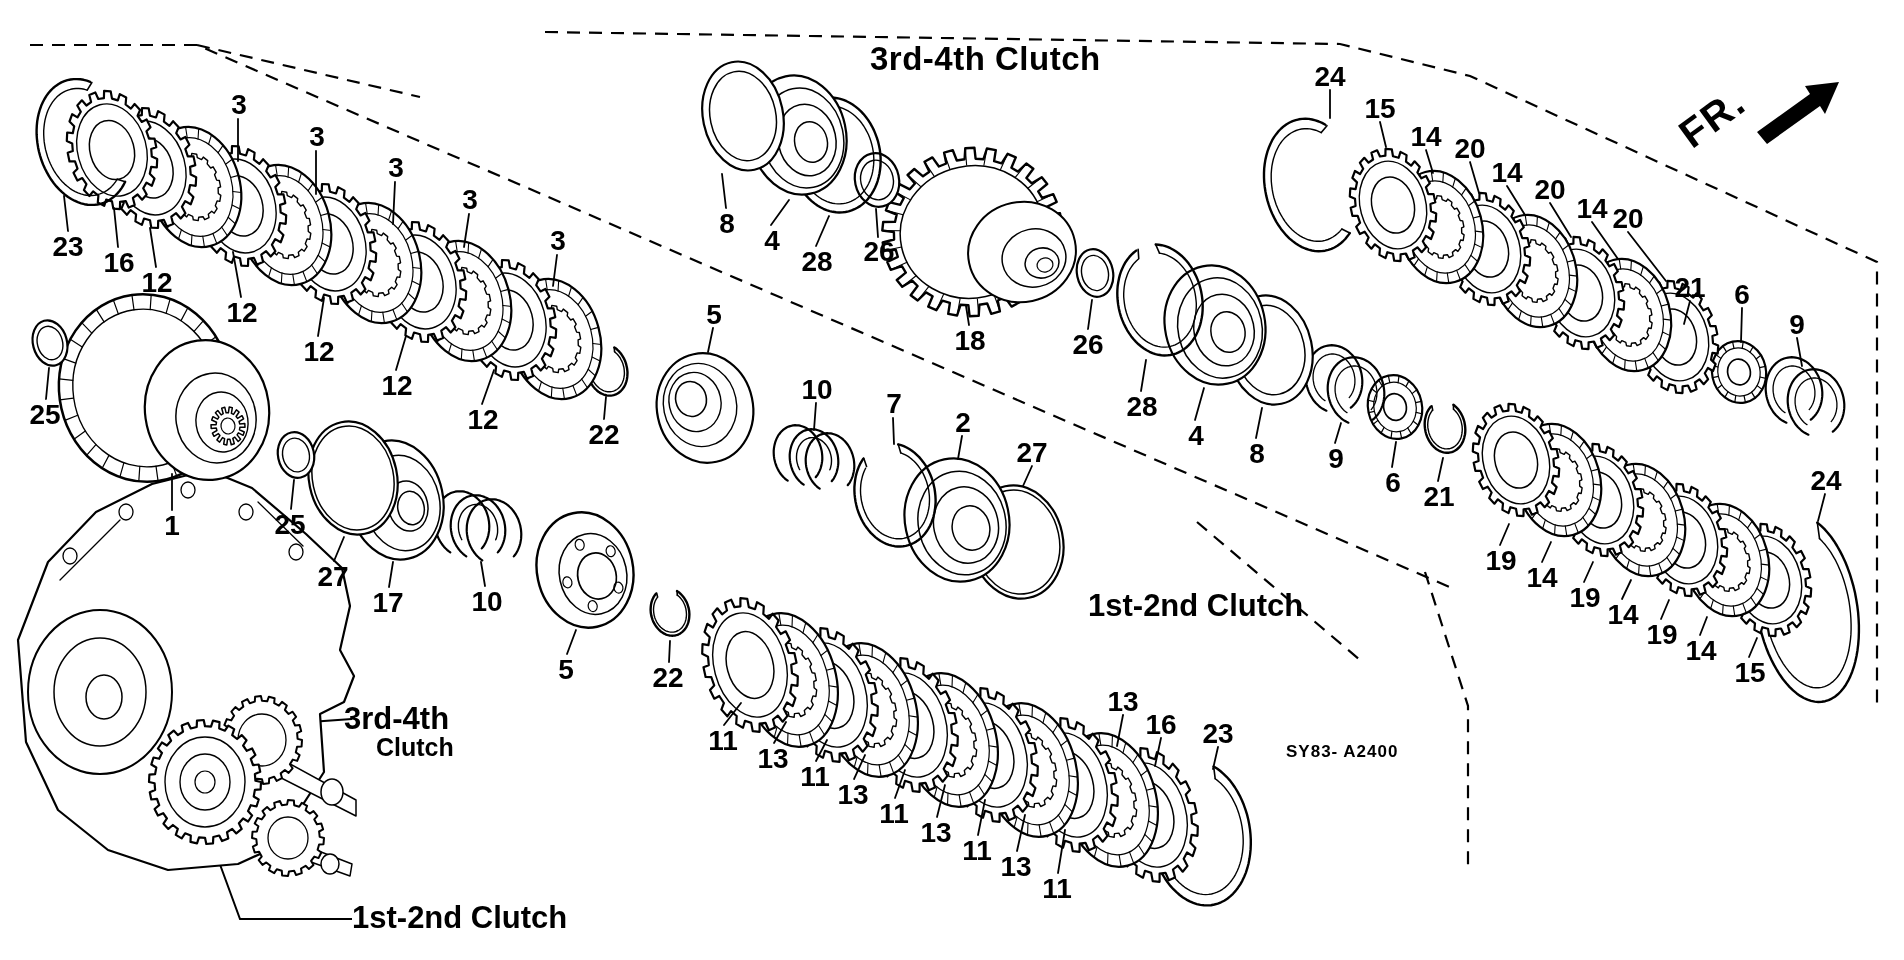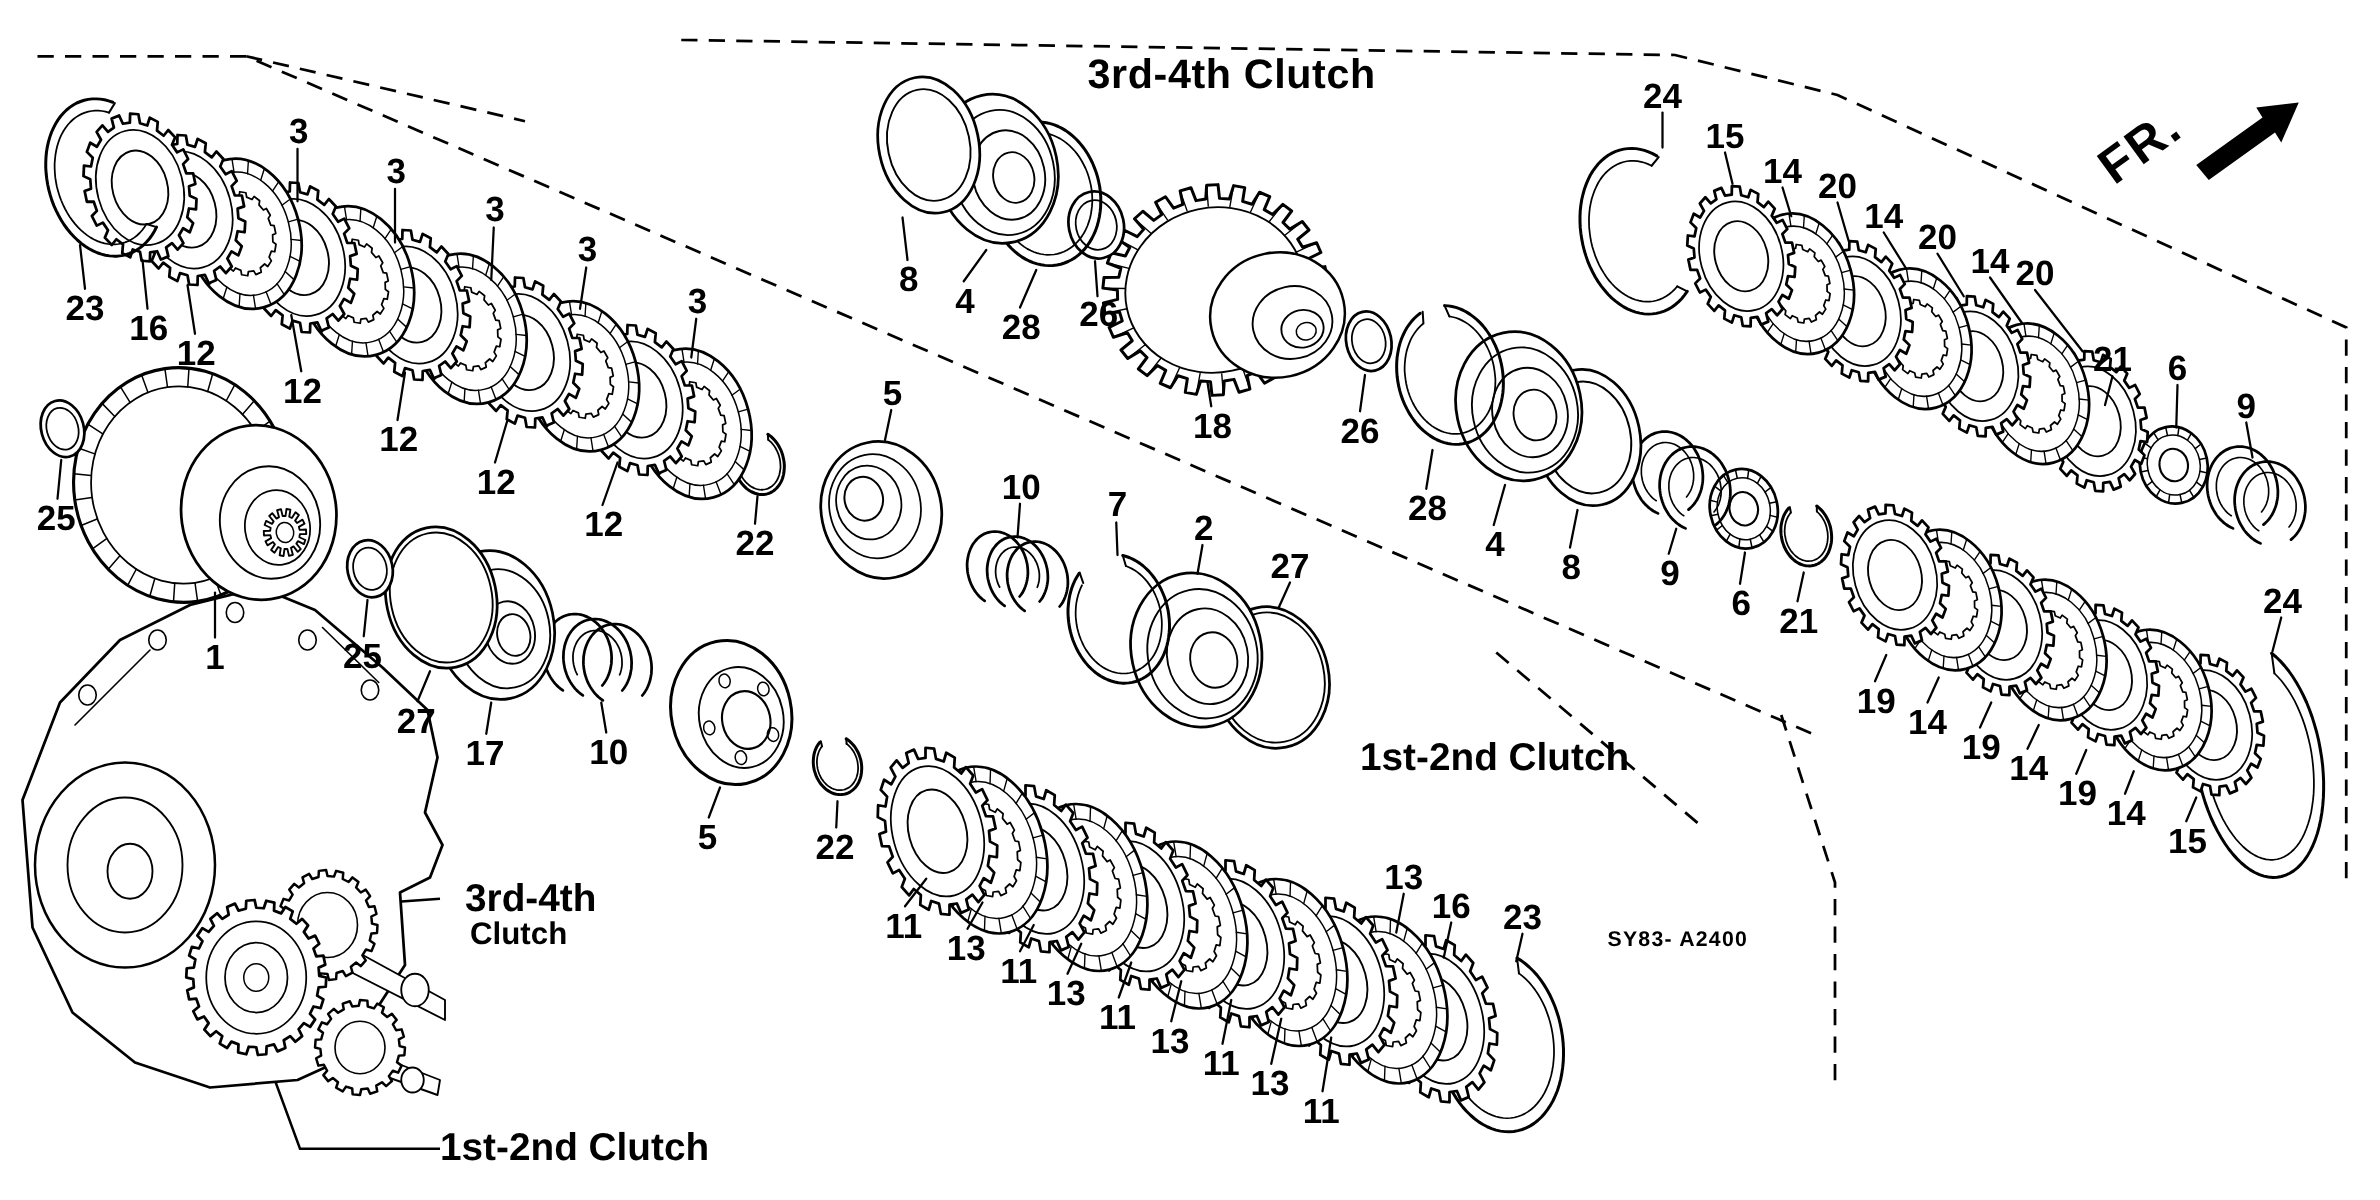--- a/index.html
+++ b/index.html
@@ -2,21 +2,21 @@
 <html><head>
 <meta charset="utf-8">
 <style>
   html,body{margin:0;padding:0;background:#fff;}
   .stage{position:relative;width:1904px;height:960px;background:#ffffff;overflow:hidden;
          font-family:"Liberation Sans",sans-serif;color:#000;}
   .stage svg{position:absolute;left:0;top:0;}
   .t{position:absolute;font-weight:700;color:#000;white-space:nowrap;}
   #title-top{left:870px;top:40px;font-size:33px;letter-spacing:0.5px;}
   #title-lower{left:1088px;top:588px;font-size:31px;}
-  #inset-line1{left:372px;top:701px;font-size:31px;}
+  #inset-line1{left:344px;top:701px;font-size:31px;}
   #inset-line2{left:376px;top:733px;font-size:25px;}
   #inset-bottom{left:352px;top:900px;font-size:31px;}
   #diagram-code{left:1286px;top:742px;font-size:17px;letter-spacing:1px;}
   #fr-label{left:1684px;top:116px;font-size:40px;letter-spacing:2px;
             transform:rotate(-36deg);transform-origin:left center;}
   svg text{font-family:"Liberation Sans",sans-serif;font-weight:700;font-size:28px;
            fill:#000;text-anchor:middle;}
 </style>
 </head>
 <body>

